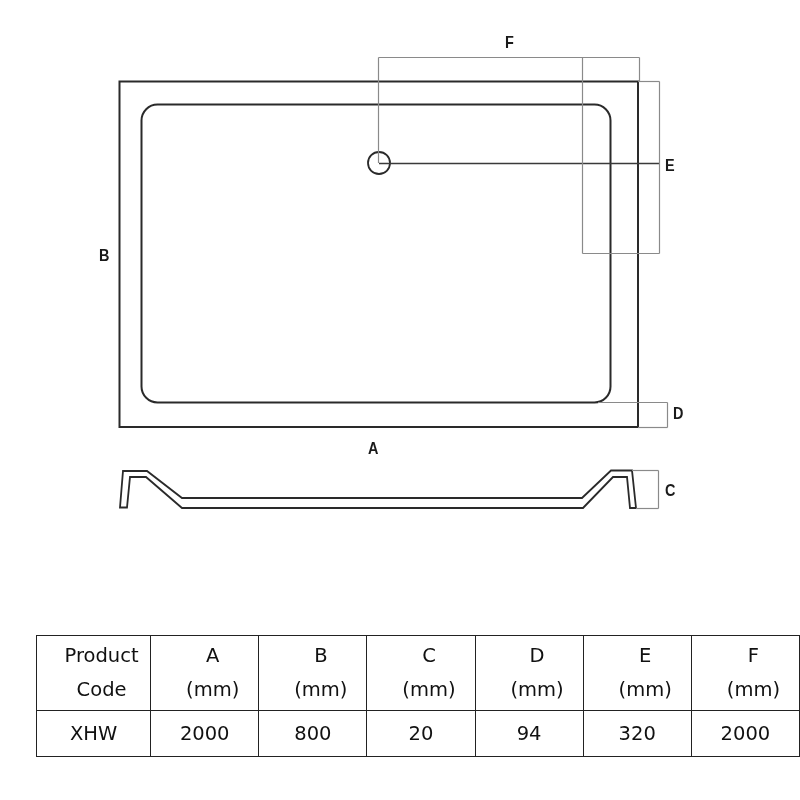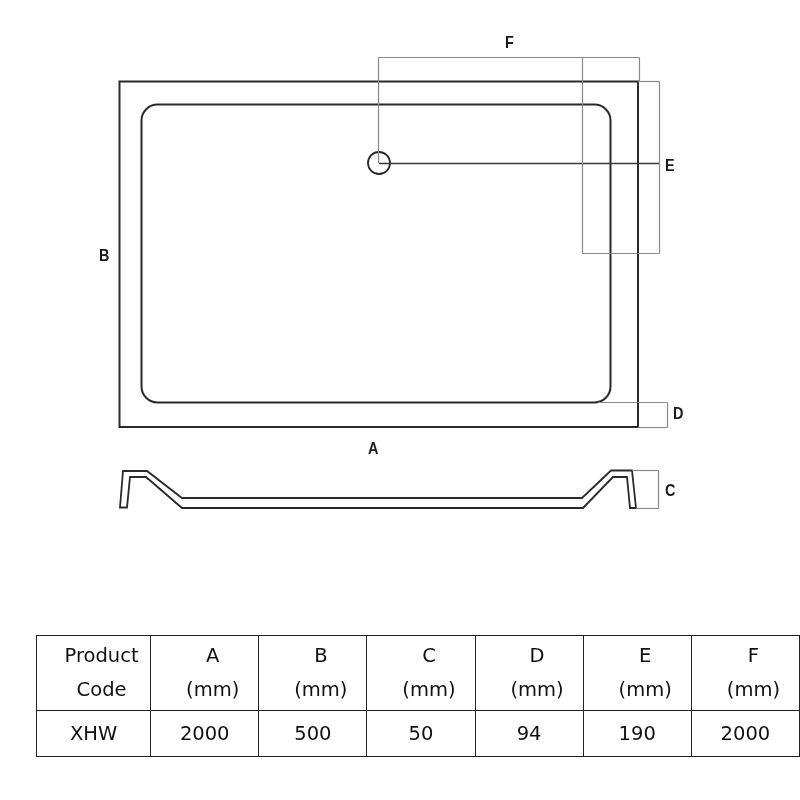--- a/index.html
+++ b/index.html
@@ -139,20 +139,20 @@
       <th class="col">
         <span class="hdr-line">F</span>
         <span class="hdr-line">(mm)</span>
       </th>
     </tr>
   </thead>
   <tbody>
     <tr>
       <td>XHW</td>
       <td>2000</td>
-      <td>500</td>
-      <td>50</td>
+      <td>800</td>
+      <td>20</td>
       <td>94</td>
-      <td>190</td>
+      <td>320</td>
       <td>2000</td>
     </tr>
   </tbody>
 </table>
 
 </body></html>

